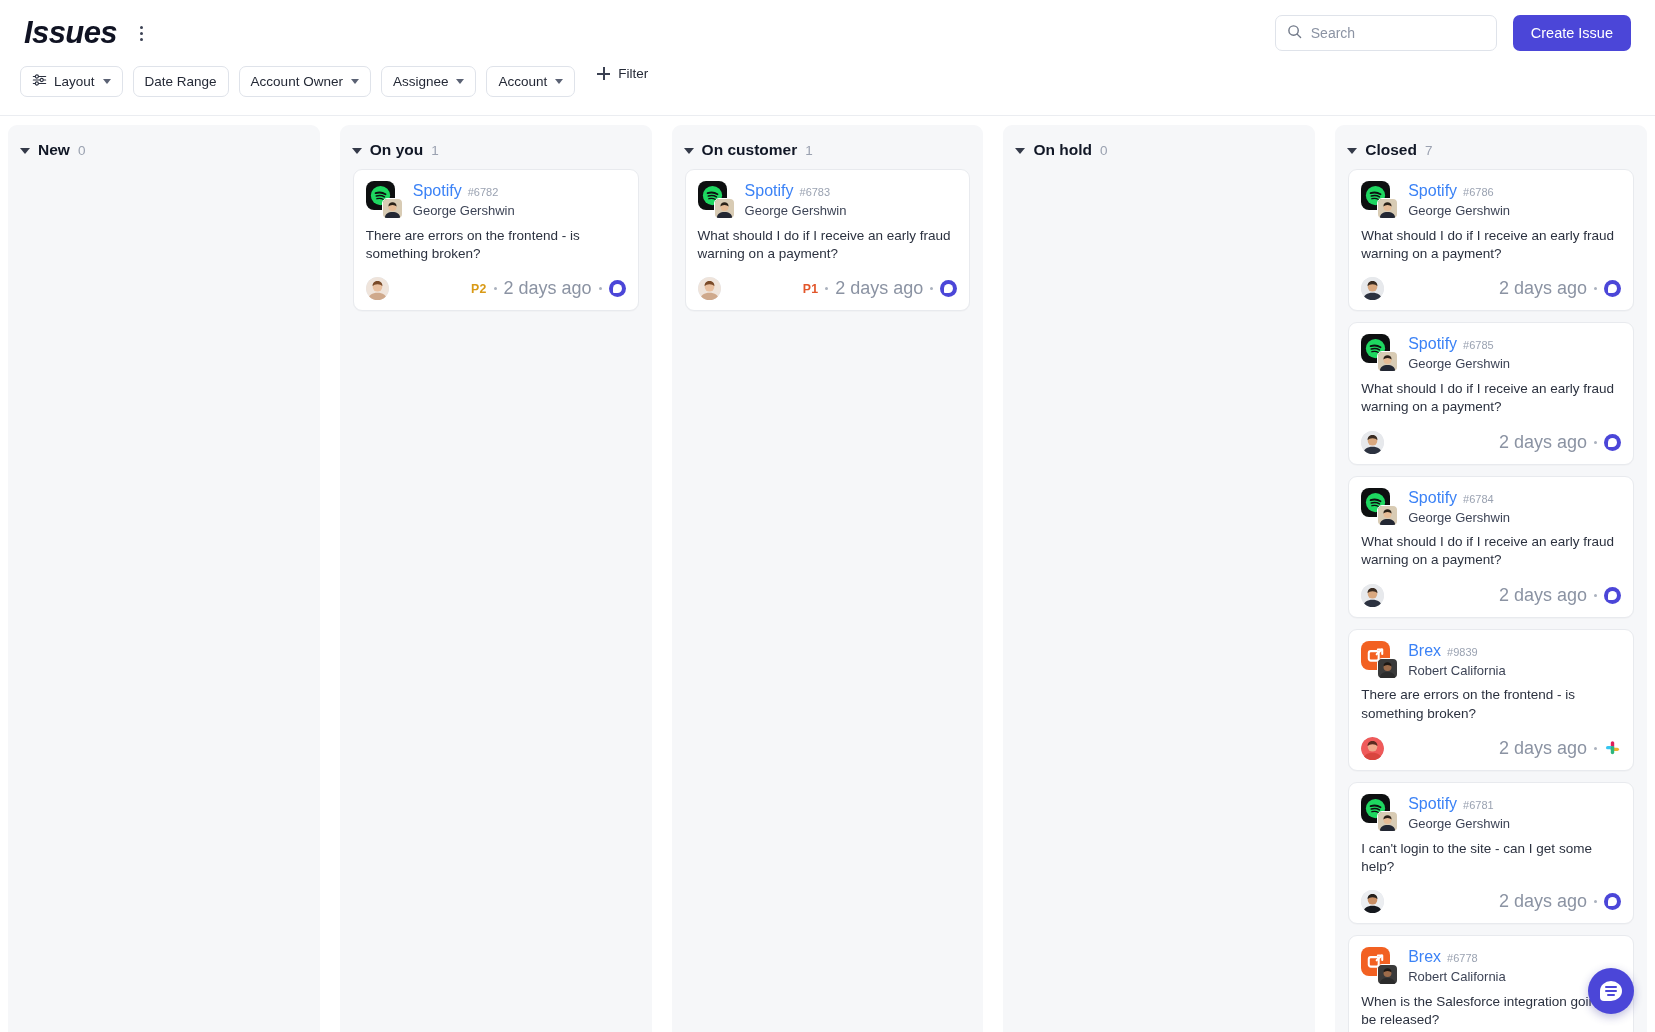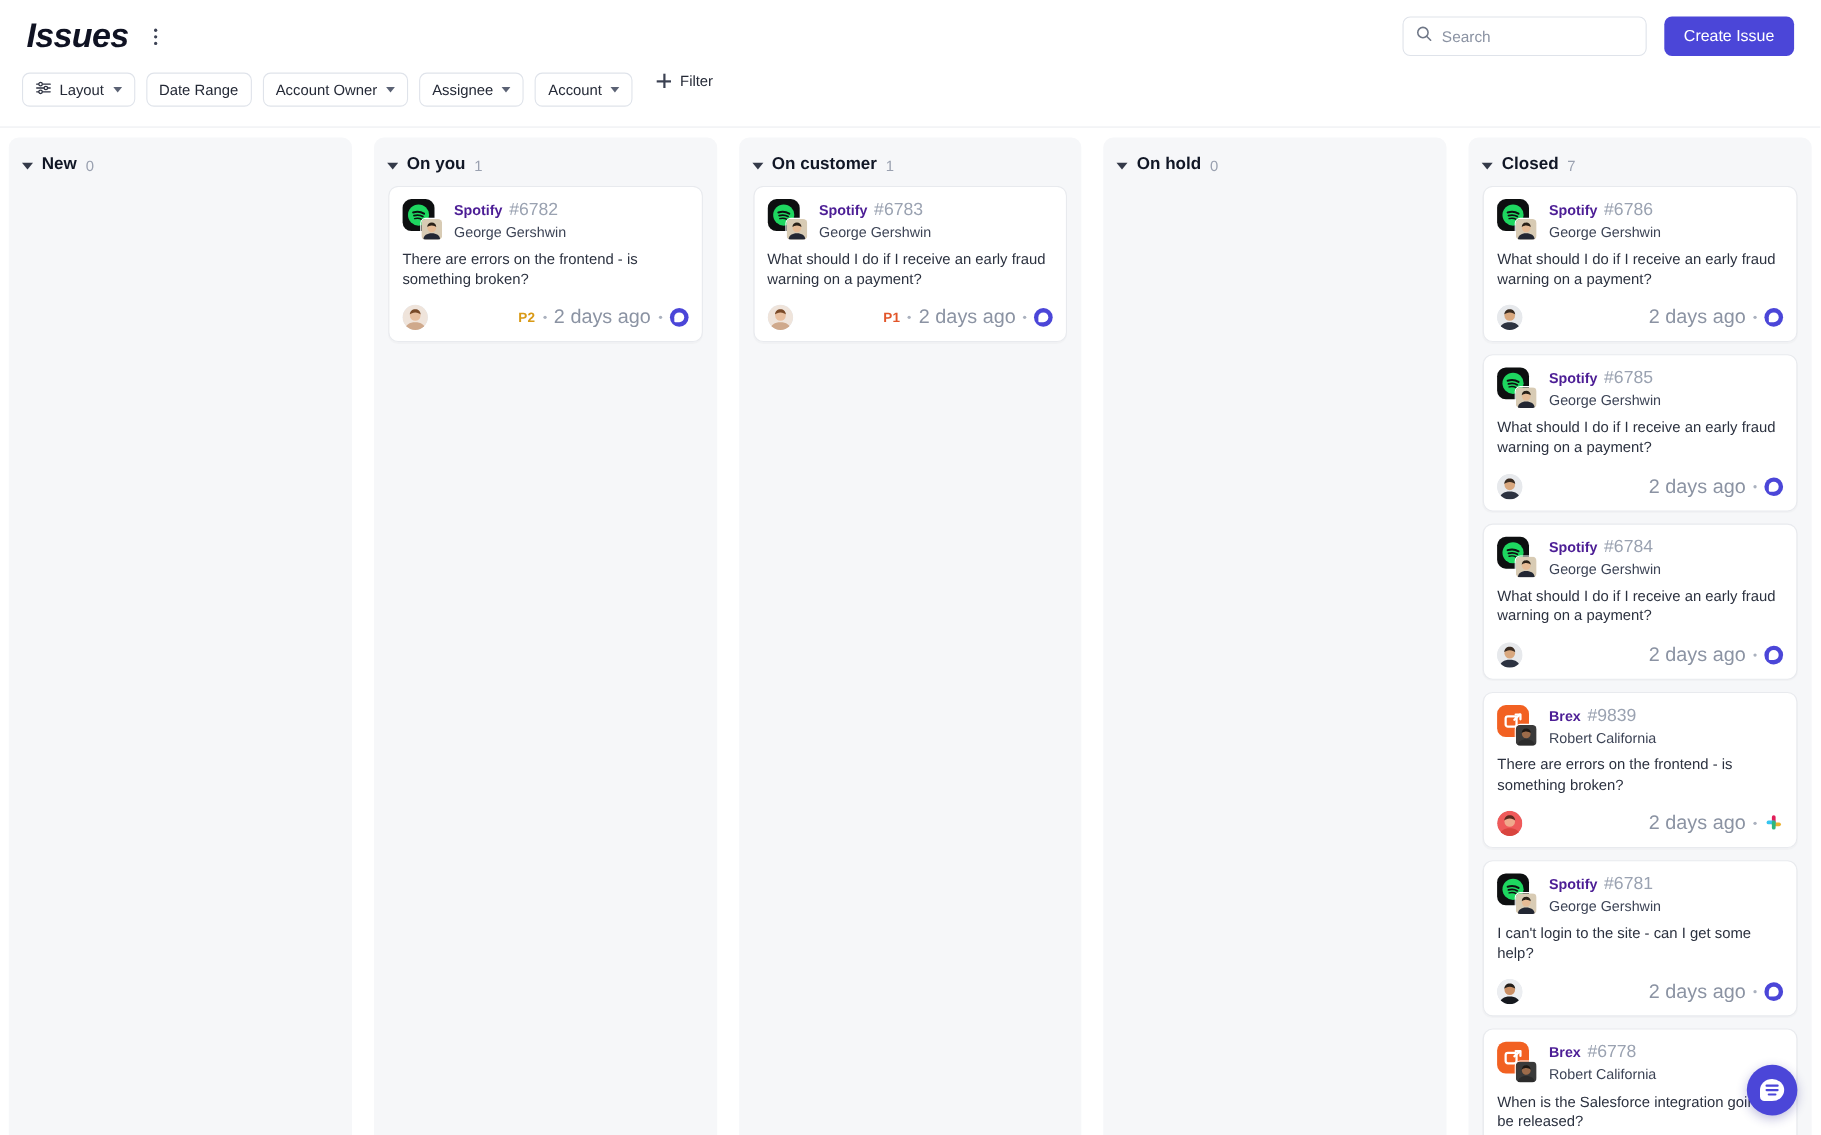--- a/index.html
+++ b/index.html
@@ -138,22 +138,22 @@
     overflow: hidden;
   }
   .logo-spotify { background: #0d0f10; }
   .logo-brex { background: #f26122; }
   .req-avatar {
     position: absolute; right: -1px; bottom: -2px;
     width: 21px; height: 21px; border-radius: 5px;
     border: 1.6px solid #fff; overflow: hidden;
   }
   .card-id-row { display: flex; align-items: baseline; gap: 6px; line-height: 1.25; }
-  .card-company { font-size: 13px; font-weight: 700; color: #4c1d95; }
-  .card-num { font-size: 16px; color: #9aa2b1; }
+  .card-company { font-size: 16px; font-weight: 400; color: #3b82f6; }
+  .card-num { font-size: 11px; color: #9aa2b1; }
   .card-person { font-size: 13px; color: #3d4456; line-height: 1.35; margin-top: 1px; }
   .card-body-text {
     font-size: 13.5px; color: #2b313f; line-height: 1.36;
     margin-top: 7px;
   }
   .card-foot {
     display: flex; align-items: center; margin-top: 14px;
   }
   .assignee {
     width: 23px; height: 23px; border-radius: 50%;

